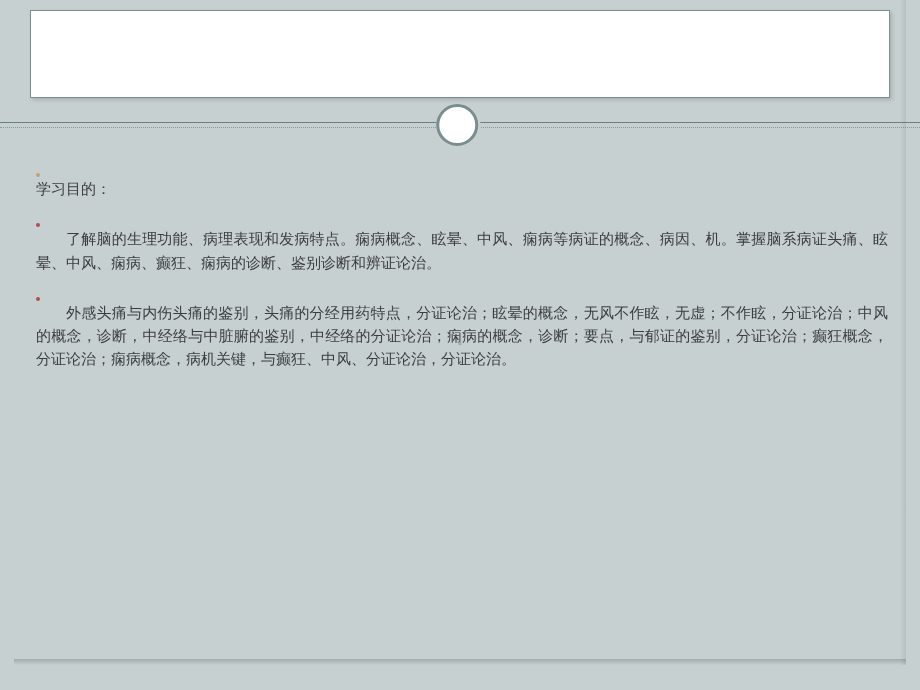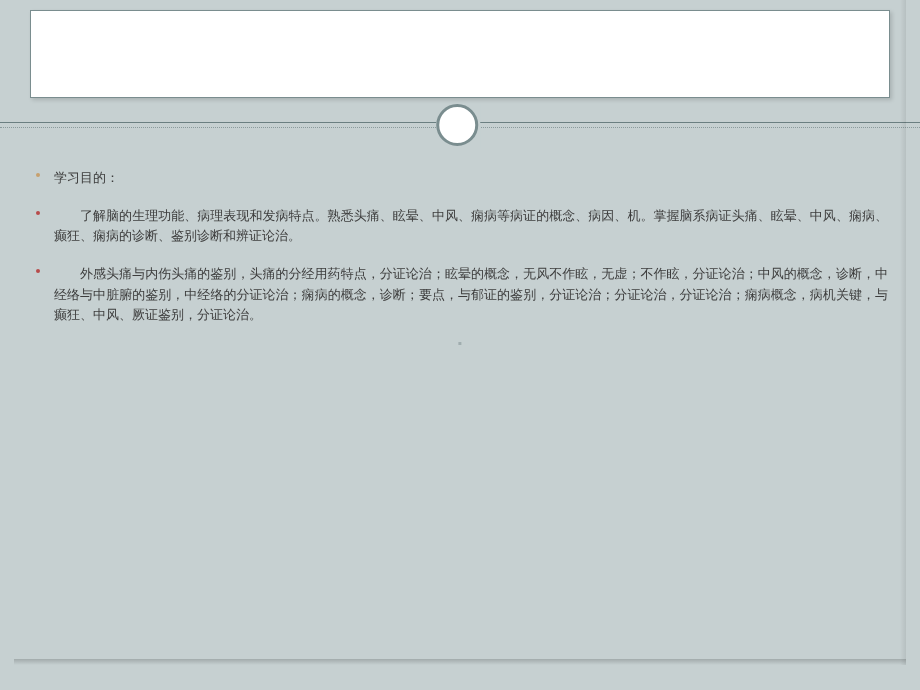--- a/index.html
+++ b/index.html
@@ -59,23 +59,24 @@
     .content {
       position: absolute;
       top: 168px;
       left: 36px;
       right: 32px;
     }
     .item {
       display: flex;
       align-items: flex-start;
       margin-bottom: 18px;
-      font-size: 13px;
+      font-size: 15px;
       line-height: 1.55;
       color: #3d3d3d;
+      flex-direction: column;
     }
     .bullet {
       width: 4px;
       height: 4px;
       background: #c7a06e;
       border-radius: 50%;
       margin-top: 5px;
       margin-right: 14px;
       flex-shrink: 0;
     }
@@ -120,23 +121,23 @@
   <div class="circle-outer"></div>
 </div>
 
 <div class="content">
   <div class="item">
     <div class="bullet"></div>
     <div class="text heading">学习目的：</div>
   </div>
   <div class="item">
     <div class="bullet red"></div>
-    <div class="text indent">了解脑的生理功能、病理表现和发病特点。熟悉头痛、眩晕、中风、痫病等病证的概念、病因、机。掌握脑系病证头痛、眩晕、中风、痫病、癫狂、痫病的诊断、鉴别诊断和辨证论治。</div>
+    <div class="text indent">了解脑的生理功能、病理表现和发病特点。痫病概念、眩晕、中风、痫病等病证的概念、病因、机。掌握脑系病证头痛、眩晕、中风、痫病、癫狂、痫病的诊断、鉴别诊断和辨证论治。</div>
   </div>
   <div class="item">
     <div class="bullet red"></div>
-    <div class="text indent">外感头痛与内伤头痛的鉴别，头痛的分经用药特点，分证论治；眩晕的概念，无风不作眩，无虚；不作眩，分证论治；中风的概念，诊断，中经络与中脏腑的鉴别，中经络的分证论治；痫病的概念，诊断；要点，与郁证的鉴别，分证论治；分证论治，分证论治；痫病概念，病机关键，与癫狂、中风、厥证鉴别，分证论治。</div>
+    <div class="text indent">外感头痛与内伤头痛的鉴别，头痛的分经用药特点，分证论治；眩晕的概念，无风不作眩，无虚；不作眩，分证论治；中风的概念，诊断，中经络与中脏腑的鉴别，中经络的分证论治；痫病的概念，诊断；要点，与郁证的鉴别，分证论治；癫狂概念，分证论治；痫病概念，病机关键，与癫狂、中风、分证论治，分证论治。</div>
   </div>
 </div>
 
 <div class="footer-dot"></div>
 <div class="slide-shadow-bottom"></div>
 <div class="slide-shadow-right"></div>
 
 </body></html>

